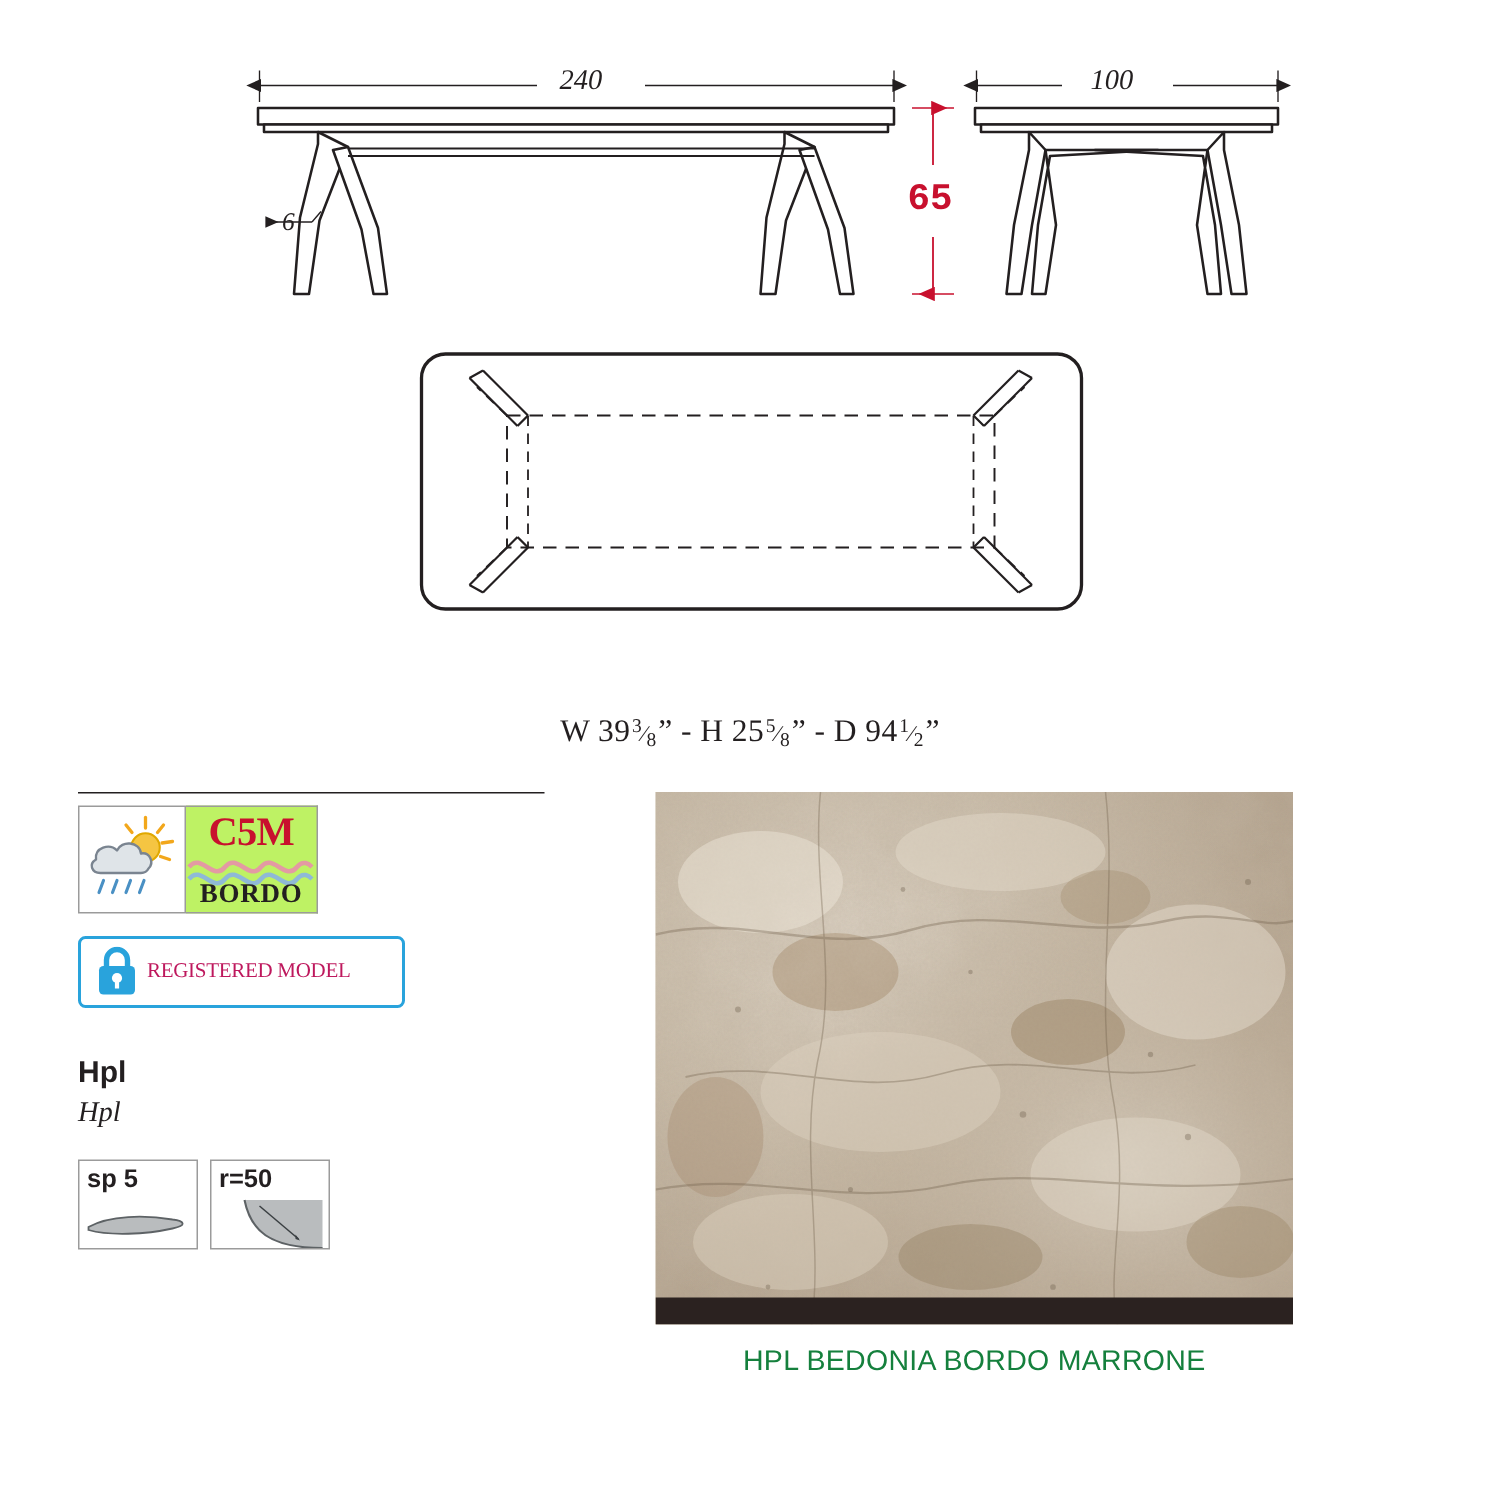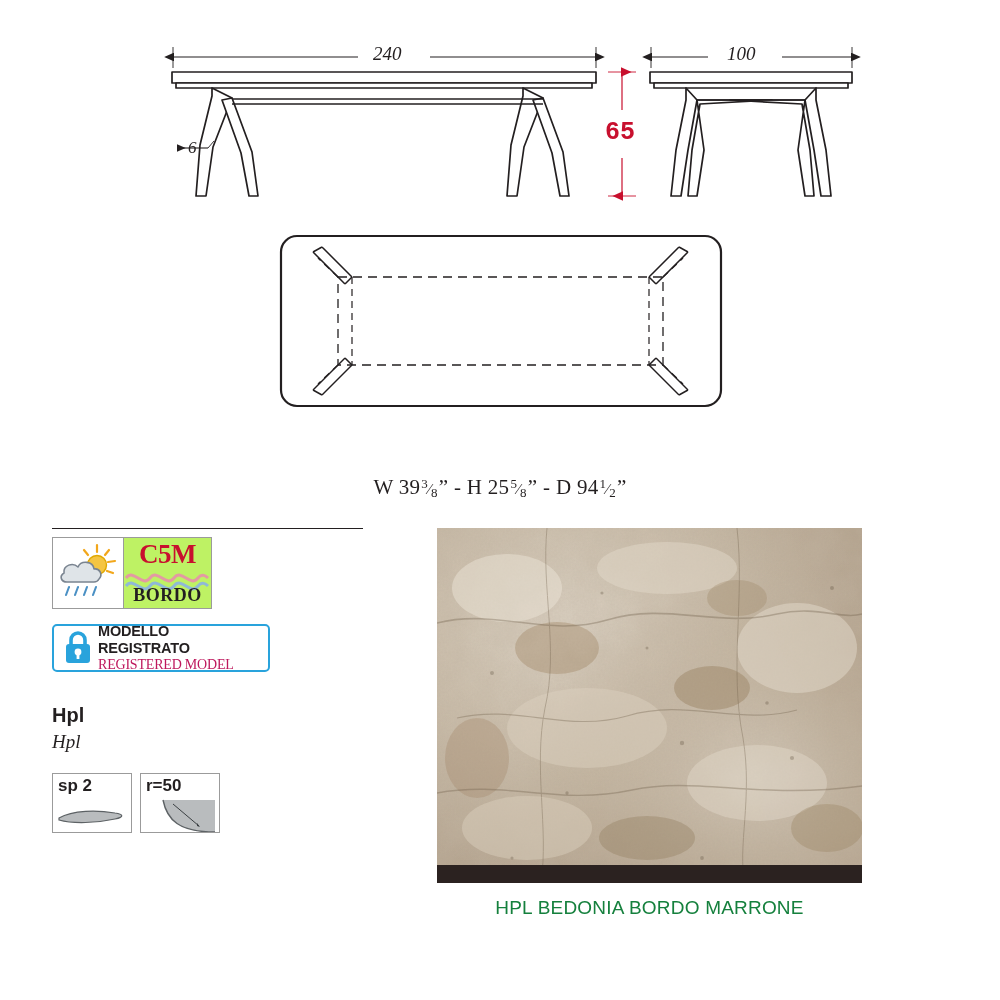--- a/index.html
+++ b/index.html
@@ -387,32 +387,31 @@
   <div class="reg-box">
     <div class="lock-wrap">
       <svg width="28" height="34" viewBox="0 0 28 34">
         <rect x="2" y="13" width="24" height="19" rx="3" fill="#29a3dc"></rect>
         <path d="M7,14 L7,9 A7,7 0 0 1 21,9 L21,14" fill="none" stroke="#29a3dc" stroke-width="3.6"></path>
         <circle cx="14" cy="21" r="3.4" fill="#ffffff"></circle>
         <rect x="12.6" y="21" width="2.8" height="7" fill="#ffffff"></rect>
       </svg>
     </div>
     <div class="reg-text">
-      <div class="reg-t1">MODELLO REGISTRATO</div>
       <div class="reg-t2">REGISTERED MODEL</div>
     </div>
   </div>
 
   <div class="mat-name">Hpl</div>
   <div class="mat-name-it">Hpl</div>
 
   <div class="spec-row">
 
     <div class="spec-box">
-      <div class="spec-label">sp 2</div>
+      <div class="spec-label">sp 5</div>
       <svg width="78" height="30" viewBox="0 0 78 30" style="position:absolute;left:0;top:28px;">
         <path d="M6,16 C20,8 44,8 62,11 C70,12 72,15 62,17 C44,21 20,22 6,18 Z" fill="#b9bcbe" stroke="#5d6265" stroke-width="1.2"></path>
       </svg>
     </div>
 
     <div class="spec-box">
       <div class="spec-label">r=50</div>
       <svg width="78" height="36" viewBox="0 0 78 36" style="position:absolute;left:0;top:24px;">
         <path d="M4,2 L74,2 L74,34 C38,34 26,22 22,2 Z" fill="#b9bcbe"></path>
         <path d="M22,2 C26,22 38,34 74,34" fill="none" stroke="#5d6265" stroke-width="1.4"></path>

